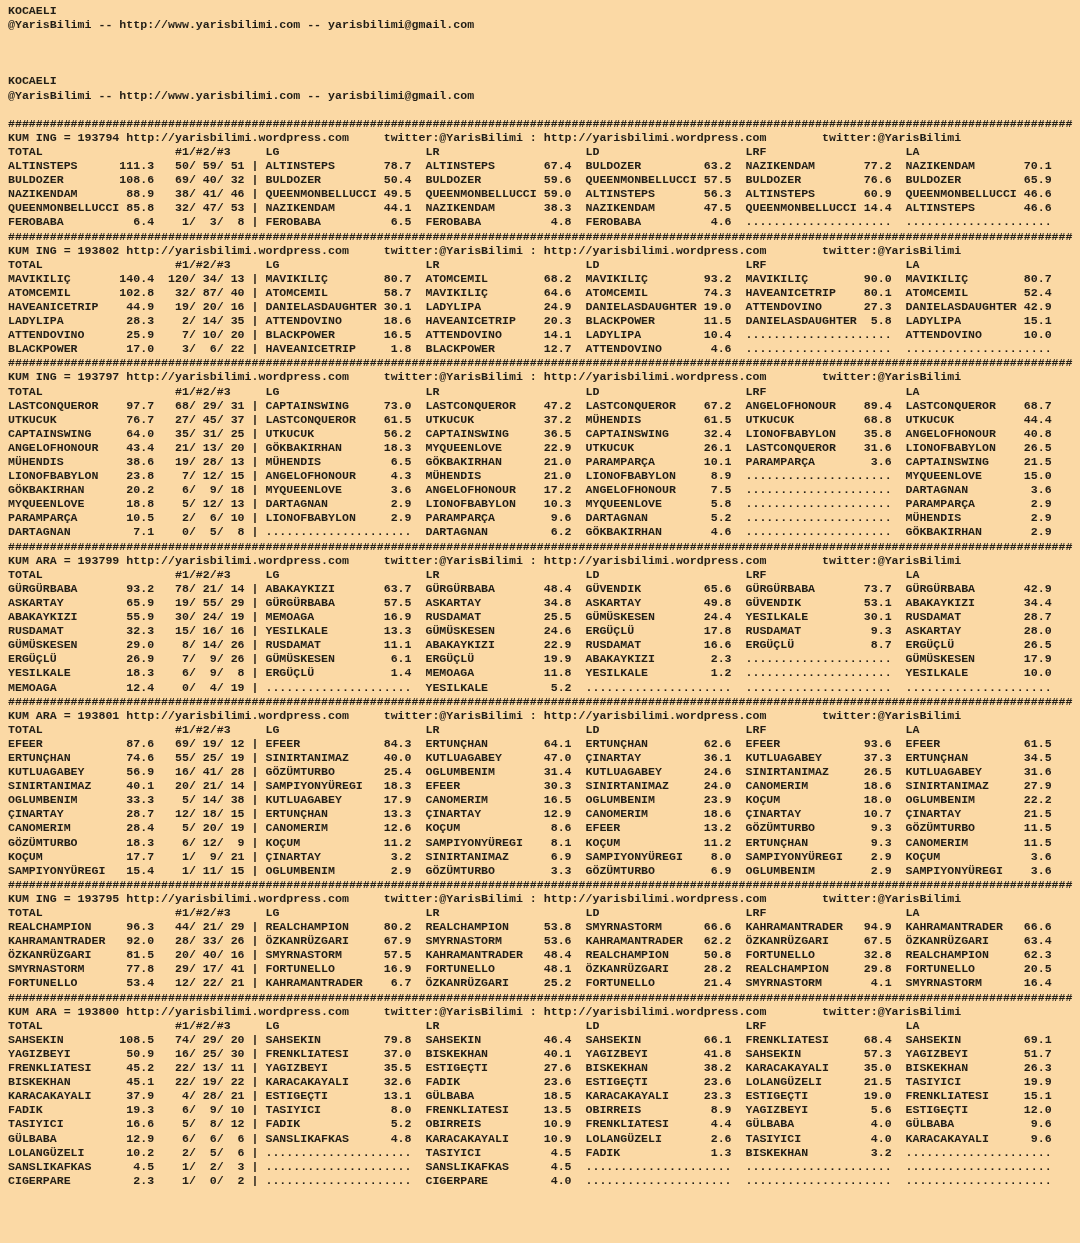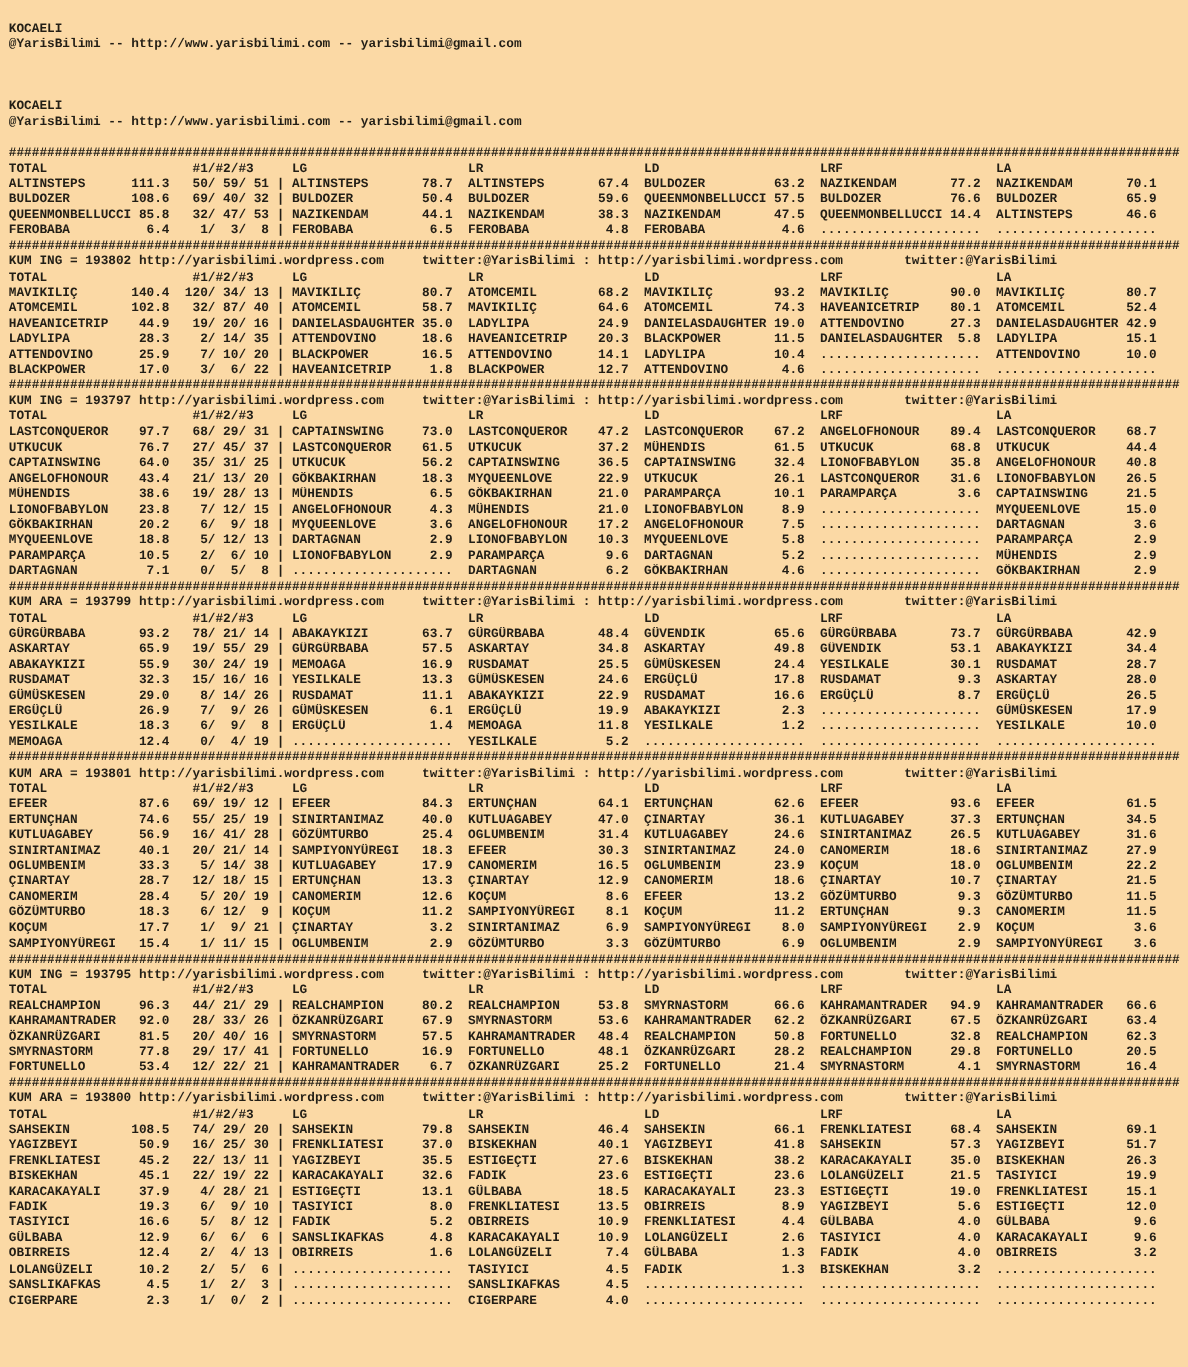--- a/index.html
+++ b/index.html
@@ -3,21 +3,21 @@
 <meta charset="utf-8">
 <style>
   html, body {
     margin: 0; padding: 0;
     width: 1080px; height: 1243px;
     overflow: hidden;
     background: #fbd9a5;
   }
   #screen {
     position: absolute;
-    top: 20px; left: 8px;
+    top: 4px; left: 8px;
     width: 1072px;
     font-family: "Liberation Mono", "DejaVu Sans Mono", monospace;
     font-size: 11.6px;
     font-weight: bold;
     color: #221e16;
     letter-spacing: 0;
   }
   .ln {
     height: 14.1px;
     line-height: 14.1px;
@@ -33,33 +33,35 @@
   <div class="ln">@YarisBilimi -- http://www.yarisbilimi.com -- yarisbilimi@gmail.com</div>
   <div class="ln blank"></div>
   <div class="ln blank"></div>
   <div class="ln blank"></div>
   <div class="ln">KOCAELI</div>
   <div class="ln">@YarisBilimi -- http://www.yarisbilimi.com -- yarisbilimi@gmail.com</div>
   <div class="ln blank"></div>
   <div id="sections">
       <div>
         <div class="ln">#########################################################################################################################################################</div>
+        <div class="ln">KUM ING = 193794 http://yarisbilimi.wordpress.com     twitter:@YarisBilimi : http://yarisbilimi.wordpress.com        twitter:@YarisBilimi</div>
         <div class="ln">TOTAL                   #1/#2/#3     LG                     LR                     LD                     LRF                    LA</div>
         <div class="ln">ALTINSTEPS      111.3   50/ 59/ 51 | ALTINSTEPS       78.7  ALTINSTEPS       67.4  BULDOZER         63.2  NAZIKENDAM       77.2  NAZIKENDAM       70.1  </div>
         <div class="ln">BULDOZER        108.6   69/ 40/ 32 | BULDOZER         50.4  BULDOZER         59.6  QUEENMONBELLUCCI 57.5  BULDOZER         76.6  BULDOZER         65.9  </div>
+        <div class="ln">NAZIKENDAM       88.9   38/ 41/ 46 | QUEENMONBELLUCCI 49.5  QUEENMONBELLUCCI 59.0  ALTINSTEPS       56.3  ALTINSTEPS       60.9  QUEENMONBELLUCCI 46.6  </div>
         <div class="ln">QUEENMONBELLUCCI 85.8   32/ 47/ 53 | NAZIKENDAM       44.1  NAZIKENDAM       38.3  NAZIKENDAM       47.5  QUEENMONBELLUCCI 14.4  ALTINSTEPS       46.6  </div>
         <div class="ln">FEROBABA          6.4    1/  3/  8 | FEROBABA          6.5  FEROBABA          4.8  FEROBABA          4.6  .....................  .....................  </div>
       </div>
       <div>
         <div class="ln">#########################################################################################################################################################</div>
         <div class="ln">KUM ING = 193802 http://yarisbilimi.wordpress.com     twitter:@YarisBilimi : http://yarisbilimi.wordpress.com        twitter:@YarisBilimi</div>
         <div class="ln">TOTAL                   #1/#2/#3     LG                     LR                     LD                     LRF                    LA</div>
         <div class="ln">MAVIKILIÇ       140.4  120/ 34/ 13 | MAVIKILIÇ        80.7  ATOMCEMIL        68.2  MAVIKILIÇ        93.2  MAVIKILIÇ        90.0  MAVIKILIÇ        80.7  </div>
         <div class="ln">ATOMCEMIL       102.8   32/ 87/ 40 | ATOMCEMIL        58.7  MAVIKILIÇ        64.6  ATOMCEMIL        74.3  HAVEANICETRIP    80.1  ATOMCEMIL        52.4  </div>
-        <div class="ln">HAVEANICETRIP    44.9   19/ 20/ 16 | DANIELASDAUGHTER 35.0  LADYLIPA         24.9  DANIELASDAUGHTER 19.0  ATTENDOVINO      27.3  DANIELASDAUGHTER 42.9  </div>
+        <div class="ln">HAVEANICETRIP    44.9   19/ 20/ 16 | DANIELASDAUGHTER 30.1  LADYLIPA         24.9  DANIELASDAUGHTER 19.0  ATTENDOVINO      27.3  DANIELASDAUGHTER 42.9  </div>
         <div class="ln">LADYLIPA         28.3    2/ 14/ 35 | ATTENDOVINO      18.6  HAVEANICETRIP    20.3  BLACKPOWER       11.5  DANIELASDAUGHTER  5.8  LADYLIPA         15.1  </div>
         <div class="ln">ATTENDOVINO      25.9    7/ 10/ 20 | BLACKPOWER       16.5  ATTENDOVINO      14.1  LADYLIPA         10.4  .....................  ATTENDOVINO      10.0  </div>
         <div class="ln">BLACKPOWER       17.0    3/  6/ 22 | HAVEANICETRIP     1.8  BLACKPOWER       12.7  ATTENDOVINO       4.6  .....................  .....................  </div>
       </div>
       <div>
         <div class="ln">#########################################################################################################################################################</div>
         <div class="ln">KUM ING = 193797 http://yarisbilimi.wordpress.com     twitter:@YarisBilimi : http://yarisbilimi.wordpress.com        twitter:@YarisBilimi</div>
         <div class="ln">TOTAL                   #1/#2/#3     LG                     LR                     LD                     LRF                    LA</div>
         <div class="ln">LASTCONQUEROR    97.7   68/ 29/ 31 | CAPTAINSWING     73.0  LASTCONQUEROR    47.2  LASTCONQUEROR    67.2  ANGELOFHONOUR    89.4  LASTCONQUEROR    68.7  </div>
         <div class="ln">UTKUCUK          76.7   27/ 45/ 37 | LASTCONQUEROR    61.5  UTKUCUK          37.2  MÜHENDIS         61.5  UTKUCUK          68.8  UTKUCUK          44.4  </div>
@@ -115,19 +117,18 @@
         <div class="ln">KUM ARA = 193800 http://yarisbilimi.wordpress.com     twitter:@YarisBilimi : http://yarisbilimi.wordpress.com        twitter:@YarisBilimi</div>
         <div class="ln">TOTAL                   #1/#2/#3     LG                     LR                     LD                     LRF                    LA</div>
         <div class="ln">SAHSEKIN        108.5   74/ 29/ 20 | SAHSEKIN         79.8  SAHSEKIN         46.4  SAHSEKIN         66.1  FRENKLIATESI     68.4  SAHSEKIN         69.1  </div>
         <div class="ln">YAGIZBEYI        50.9   16/ 25/ 30 | FRENKLIATESI     37.0  BISKEKHAN        40.1  YAGIZBEYI        41.8  SAHSEKIN         57.3  YAGIZBEYI        51.7  </div>
         <div class="ln">FRENKLIATESI     45.2   22/ 13/ 11 | YAGIZBEYI        35.5  ESTIGEÇTI        27.6  BISKEKHAN        38.2  KARACAKAYALI     35.0  BISKEKHAN        26.3  </div>
         <div class="ln">BISKEKHAN        45.1   22/ 19/ 22 | KARACAKAYALI     32.6  FADIK            23.6  ESTIGEÇTI        23.6  LOLANGÜZELI      21.5  TASIYICI         19.9  </div>
         <div class="ln">KARACAKAYALI     37.9    4/ 28/ 21 | ESTIGEÇTI        13.1  GÜLBABA          18.5  KARACAKAYALI     23.3  ESTIGEÇTI        19.0  FRENKLIATESI     15.1  </div>
         <div class="ln">FADIK            19.3    6/  9/ 10 | TASIYICI          8.0  FRENKLIATESI     13.5  OBIRREIS          8.9  YAGIZBEYI         5.6  ESTIGEÇTI        12.0  </div>
         <div class="ln">TASIYICI         16.6    5/  8/ 12 | FADIK             5.2  OBIRREIS         10.9  FRENKLIATESI      4.4  GÜLBABA           4.0  GÜLBABA           9.6  </div>
         <div class="ln">GÜLBABA          12.9    6/  6/  6 | SANSLIKAFKAS      4.8  KARACAKAYALI     10.9  LOLANGÜZELI       2.6  TASIYICI          4.0  KARACAKAYALI      9.6  </div>
-        <div class="ln">OBIRREIS         12.4    2/  4/ 13 | OBIRREIS          1.6  LOLANGÜZELI       7.4  GÜLBABA           1.3  FADIK             4.0  OBIRREIS          3.2  </div>
         <div class="ln">LOLANGÜZELI      10.2    2/  5/  6 | .....................  TASIYICI          4.5  FADIK             1.3  BISKEKHAN         3.2  .....................  </div>
         <div class="ln">SANSLIKAFKAS      4.5    1/  2/  3 | .....................  SANSLIKAFKAS      4.5  .....................  .....................  .....................  </div>
         <div class="ln">CIGERPARE         2.3    1/  0/  2 | .....................  CIGERPARE         4.0  .....................  .....................  .....................  </div>
       </div>
     </div>
 </div>
 
 </body></html>

